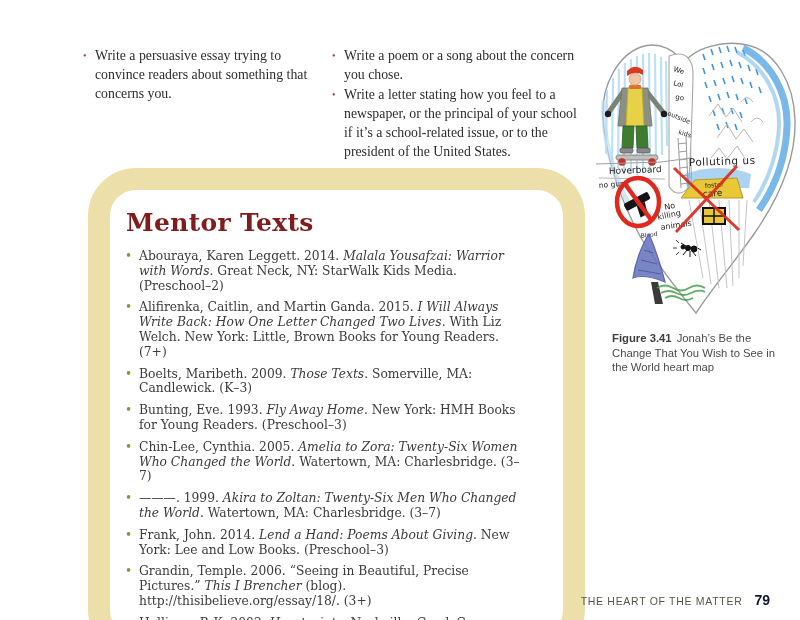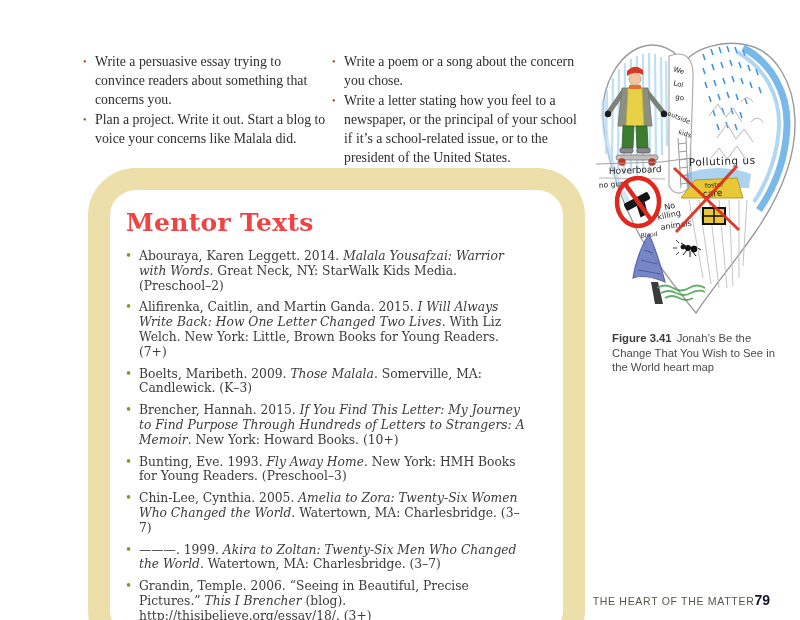--- a/index.html
+++ b/index.html
@@ -5,87 +5,86 @@
   html,body{margin:0;padding:0;}
   body{
     position:relative;
     width:800px;height:620px;
     background:#ffffff;
     overflow:hidden;
     font-family:"Liberation Serif", serif;
   }
 
   
-  .intro-col{position:absolute;top:52px;font-size:13.8px;line-height:19px;color:#2d2d2d;}
+  .intro-col{position:absolute;top:46px;font-size:13.8px;line-height:19px;color:#2d2d2d;}
   .intro-col ul{margin:0;padding:0;list-style:none;}
   .intro-col li{position:relative;padding-left:13px;margin:0 0 1px 0;}
   .intro-col li::before{content:"•";position:absolute;left:1px;top:0;font-size:10px;line-height:19px;color:#9c4a2e;}
   #intro-left{left:82px;width:248px;}
   #intro-right{left:331px;width:252px;}
 
   
   .mentor-box{
     position:absolute;left:88px;top:168px;width:497px;height:490px;
     box-sizing:border-box;border:22px solid #ecdfaa;border-radius:48px;
     background:#ffffff;
   }
   .mentor-inner{padding:10px 20px 0 14px;}
   .mentor-title{
     font-family:"DejaVu Serif", serif;font-weight:700;
-    font-size:25px;color:#ef4444;letter-spacing:.3px;margin:8px 0 12px 2px;
+    font-size:25px;color:#7f1d1d;letter-spacing:.3px;margin:8px 0 12px 2px;
   }
   .citations{margin:0;padding:0;list-style:none;
     font-family:"DejaVu Serif", serif;font-size:12.3px;line-height:14.8px;color:#3b3b3b;}
   .citations li{position:relative;padding-left:15px;margin:0 16px 7px 0;}
   .citations li::before{content:"•";position:absolute;left:1px;top:0;color:#7a9b30;font-size:12px;}
   .citations .it{font-style:italic;}
 
   
   .heart-figure{position:absolute;left:591px;top:38px;width:209px;height:282px;}
   .hand{font-family:"DejaVu Sans", sans-serif;fill:#242424;}
 
   .figure-caption{
     position:absolute;left:612px;top:331px;width:172px;
     font-family:Liberation Sans, sans-serif;font-size:11.3px;line-height:14.5px;color:#4c4c4e;
   }
   .figure-caption b{font-weight:700;color:#3e3e40;margin-right:5px;}
 
   
-  .footer{position:absolute;top:592px;right:30px;display:flex;align-items:baseline;gap:0;}
+  .footer{position:absolute;top:592px;right:30px;display:flex;align-items:baseline;gap:12px;}
   .running-head{font-family:"Liberation Sans", sans-serif;font-size:10.5px;letter-spacing:.7px;color:#56554a;}
   .page-num{font-family:"Liberation Sans", sans-serif;font-weight:700;font-size:14px;color:#0f172a;}
 </style>
 </head>
 <body>
 
 <div class="intro-col" id="intro-left">
   <ul>
     <li>Write a persuasive essay trying to convince readers about something that concerns you.</li>
-    <li>Plan a project. Write it out. Start a blog to voice your concerns like Malala did.</li>
   </ul>
 </div>
 
 <div class="intro-col" id="intro-right">
   <ul>
     <li>Write a poem or a song about the concern you chose.</li>
     <li>Write a letter stating how you feel to a newspaper, or the principal of your school if it’s a school-related issue, or to the president of the United States.</li>
   </ul>
 </div>
 
 <div class="mentor-box">
   <div class="mentor-inner">
     <div class="mentor-title">Mentor Texts</div>
     <ul class="citations">
         <li><span>Abouraya, Karen Leggett. 2014. </span><span class="it">Malala Yousafzai: Warrior with Words</span><span>. Great Neck, NY: StarWalk Kids Media. (Preschool–2)</span></li>
         <li><span>Alifirenka, Caitlin, and Martin Ganda. 2015. </span><span class="it">I Will Always Write Back: How One Letter Changed Two Lives</span><span>. With Liz Welch. New York: Little, Brown Books for Young Readers. (7+)</span></li>
-        <li><span>Boelts, Maribeth. 2009. </span><span class="it">Those Malala</span><span>. Somerville, MA: Candlewick. (K–3)</span></li>
-        <li><span>Brencher, Hannah. 2015. </span><span class="it">If You Find This Letter: My Journey to Find Purpose Through Hundreds of Letters to Strangers: A Memoir</span><span>. New York: Howard Books. (10+)</span></li>
+        <li><span>Boelts, Maribeth. 2009. </span><span class="it">Those Texts</span><span>. Somerville, MA: Candlewick. (K–3)</span></li>
         <li><span>Bunting, Eve. 1993. </span><span class="it">Fly Away Home</span><span>. New York: HMH Books for Young Readers. (Preschool–3)</span></li>
         <li><span>Chin-Lee, Cynthia. 2005. </span><span class="it">Amelia to Zora: Twenty-Six Women Who Changed the World</span><span>. Watertown, MA: Charlesbridge. (3–7)</span></li>
         <li><span>———. 1999. </span><span class="it">Akira to Zoltan: Twenty-Six Men Who Changed the World</span><span>. Watertown, MA: Charlesbridge. (3–7)</span></li>
+        <li><span>Frank, John. 2014. </span><span class="it">Lend a Hand: Poems About Giving</span><span>. New York: Lee and Low Books. (Preschool–3)</span></li>
         <li><span>Grandin, Temple. 2006. “Seeing in Beautiful, Precise Pictures.” </span><span class="it">This I Brencher</span><span> (blog). http://thisibelieve.org/essay/18/. (3+)</span></li>
         <li><span>Hallinan, P. K. 2002. </span><span class="it">Heartprints</span><span>. Nashville: CandyCane. (Preschool–3)</span></li>
       </ul>
   </div>
 </div>
 
 <svg class="heart-figure" viewBox="0 0 209 282" xmlns="http://www.w3.org/2000/svg">
 
   <path d="M92 27 C86 12 68 3 50 9 C28 17 10 46 12 80 C14 115 28 160 50 200 C70 232 88 254 105 275 C120 252 142 226 163 196 C188 160 205 120 204 82 C203 46 185 13 156 7 C134 2 102 9 92 27 Z" fill="#ffffff" stroke="#9a9a9a" stroke-width="1.4"></path>
 

